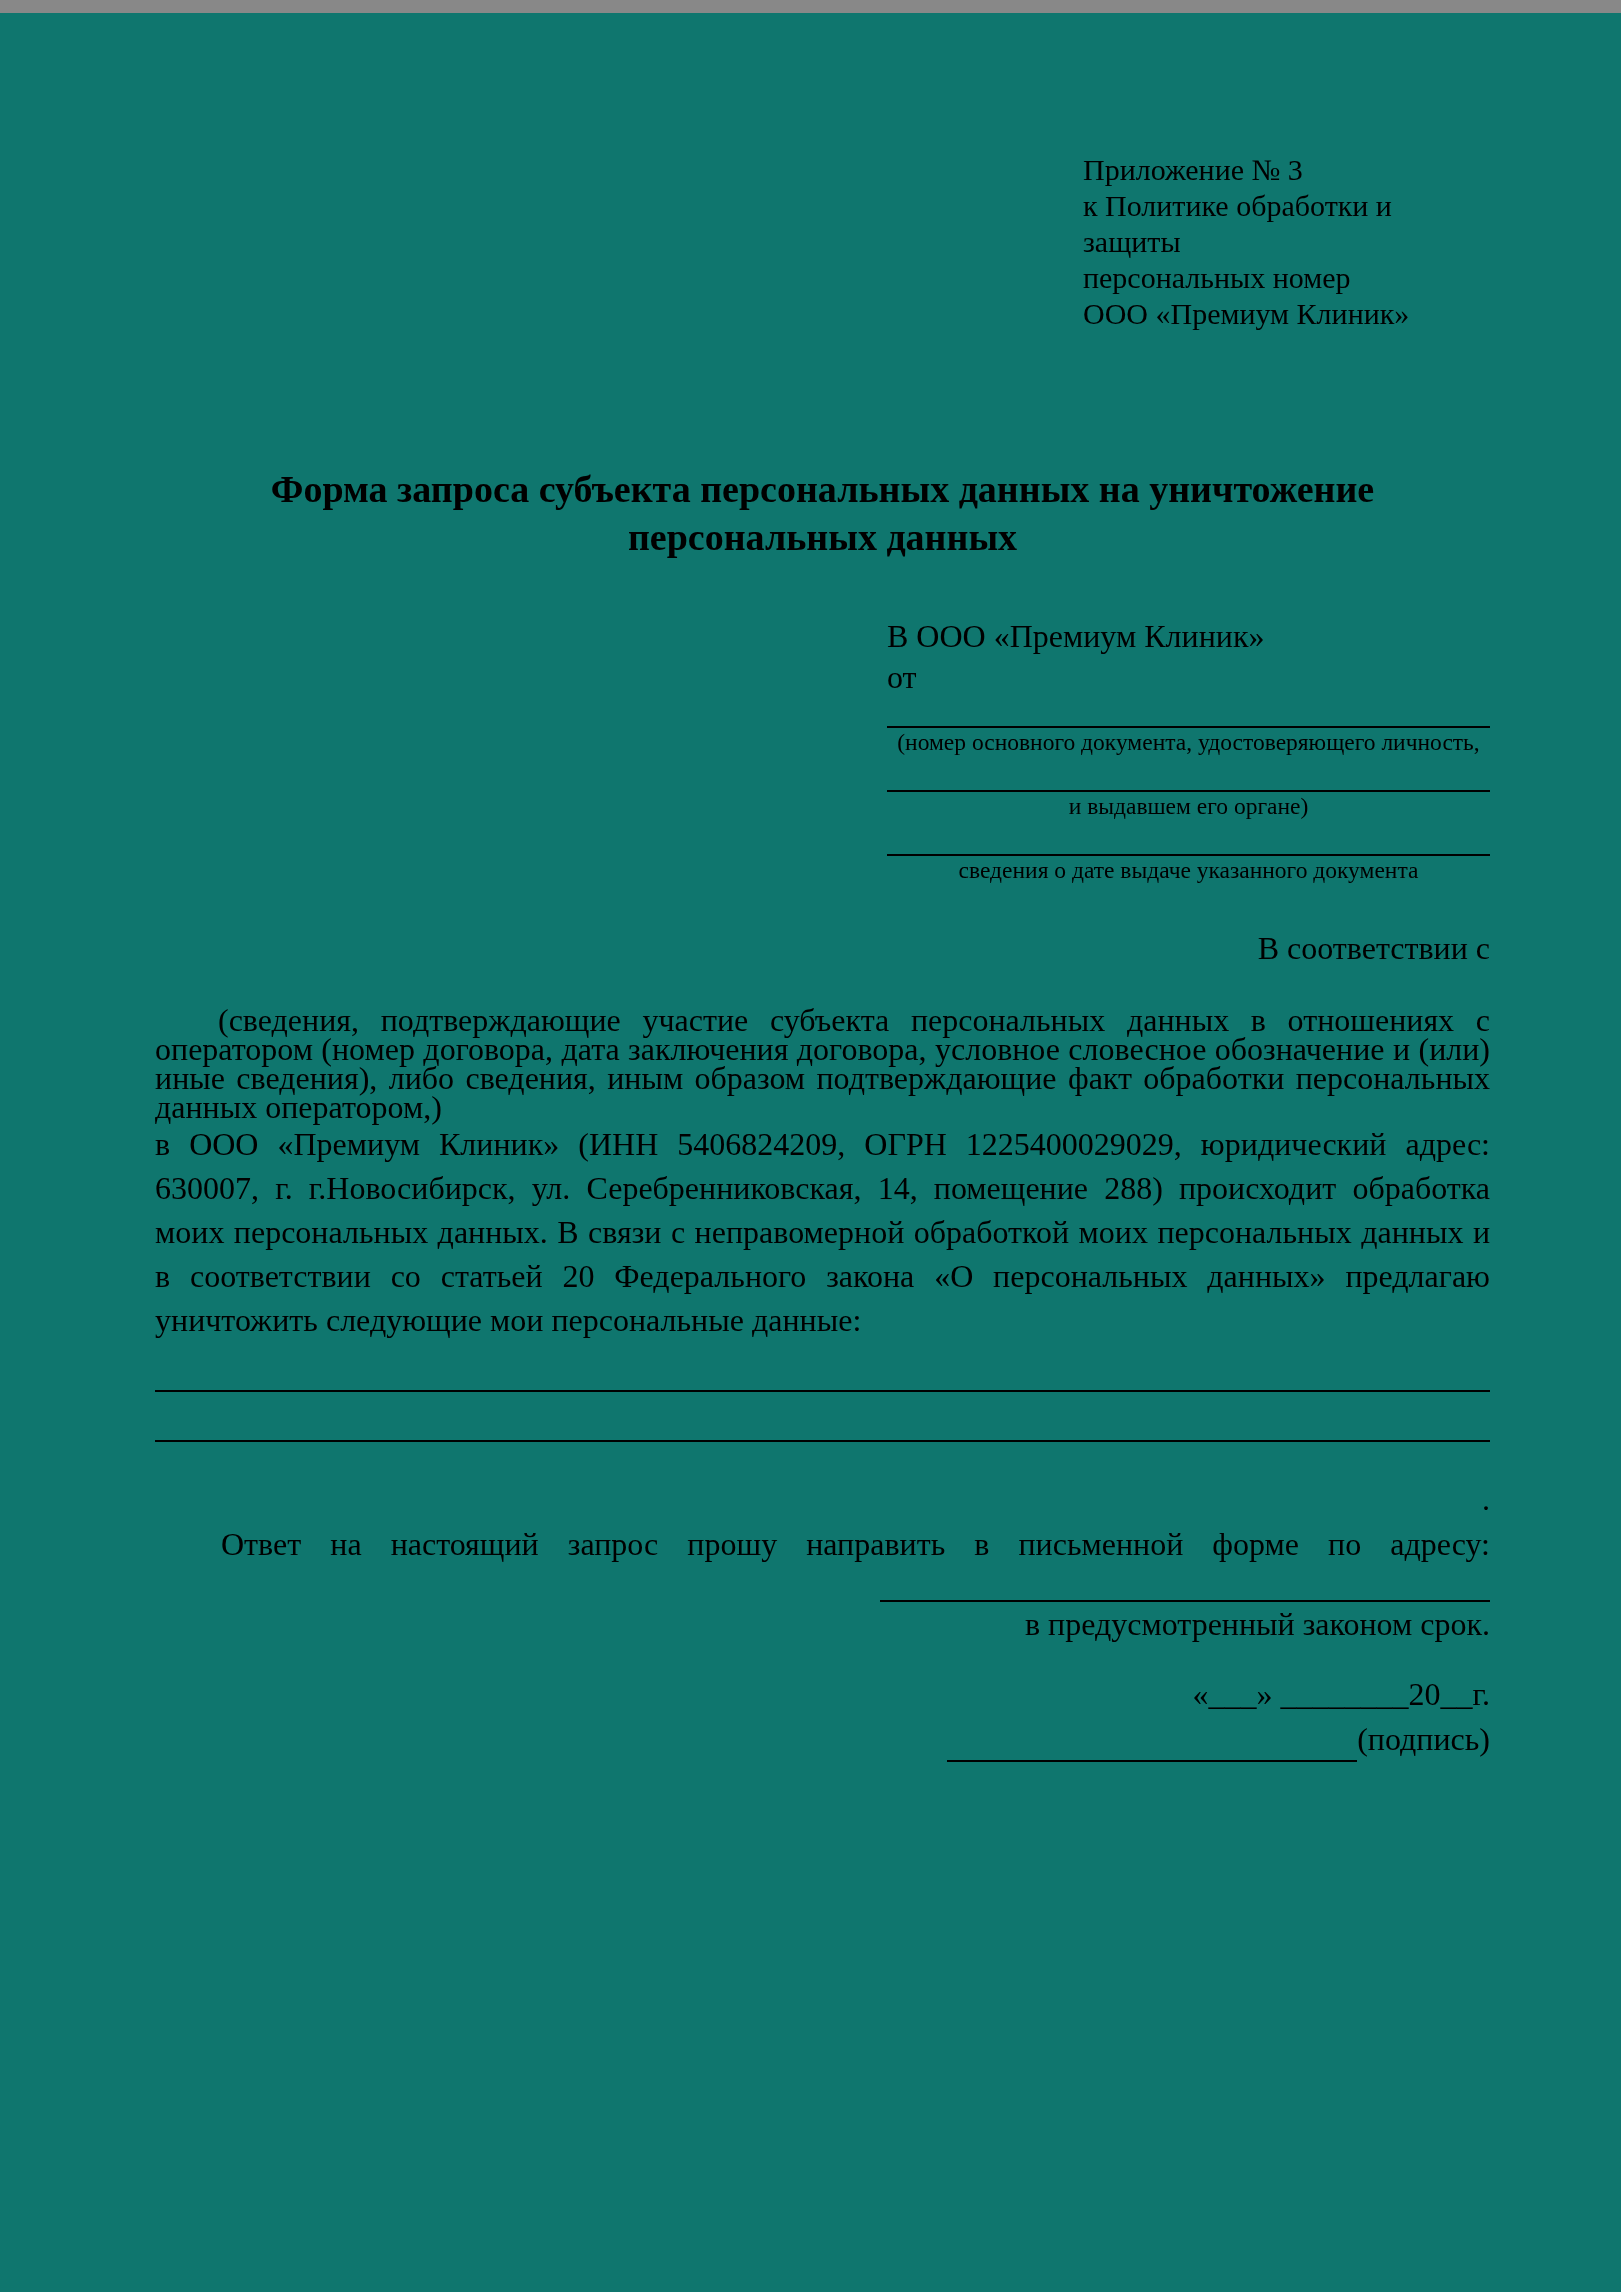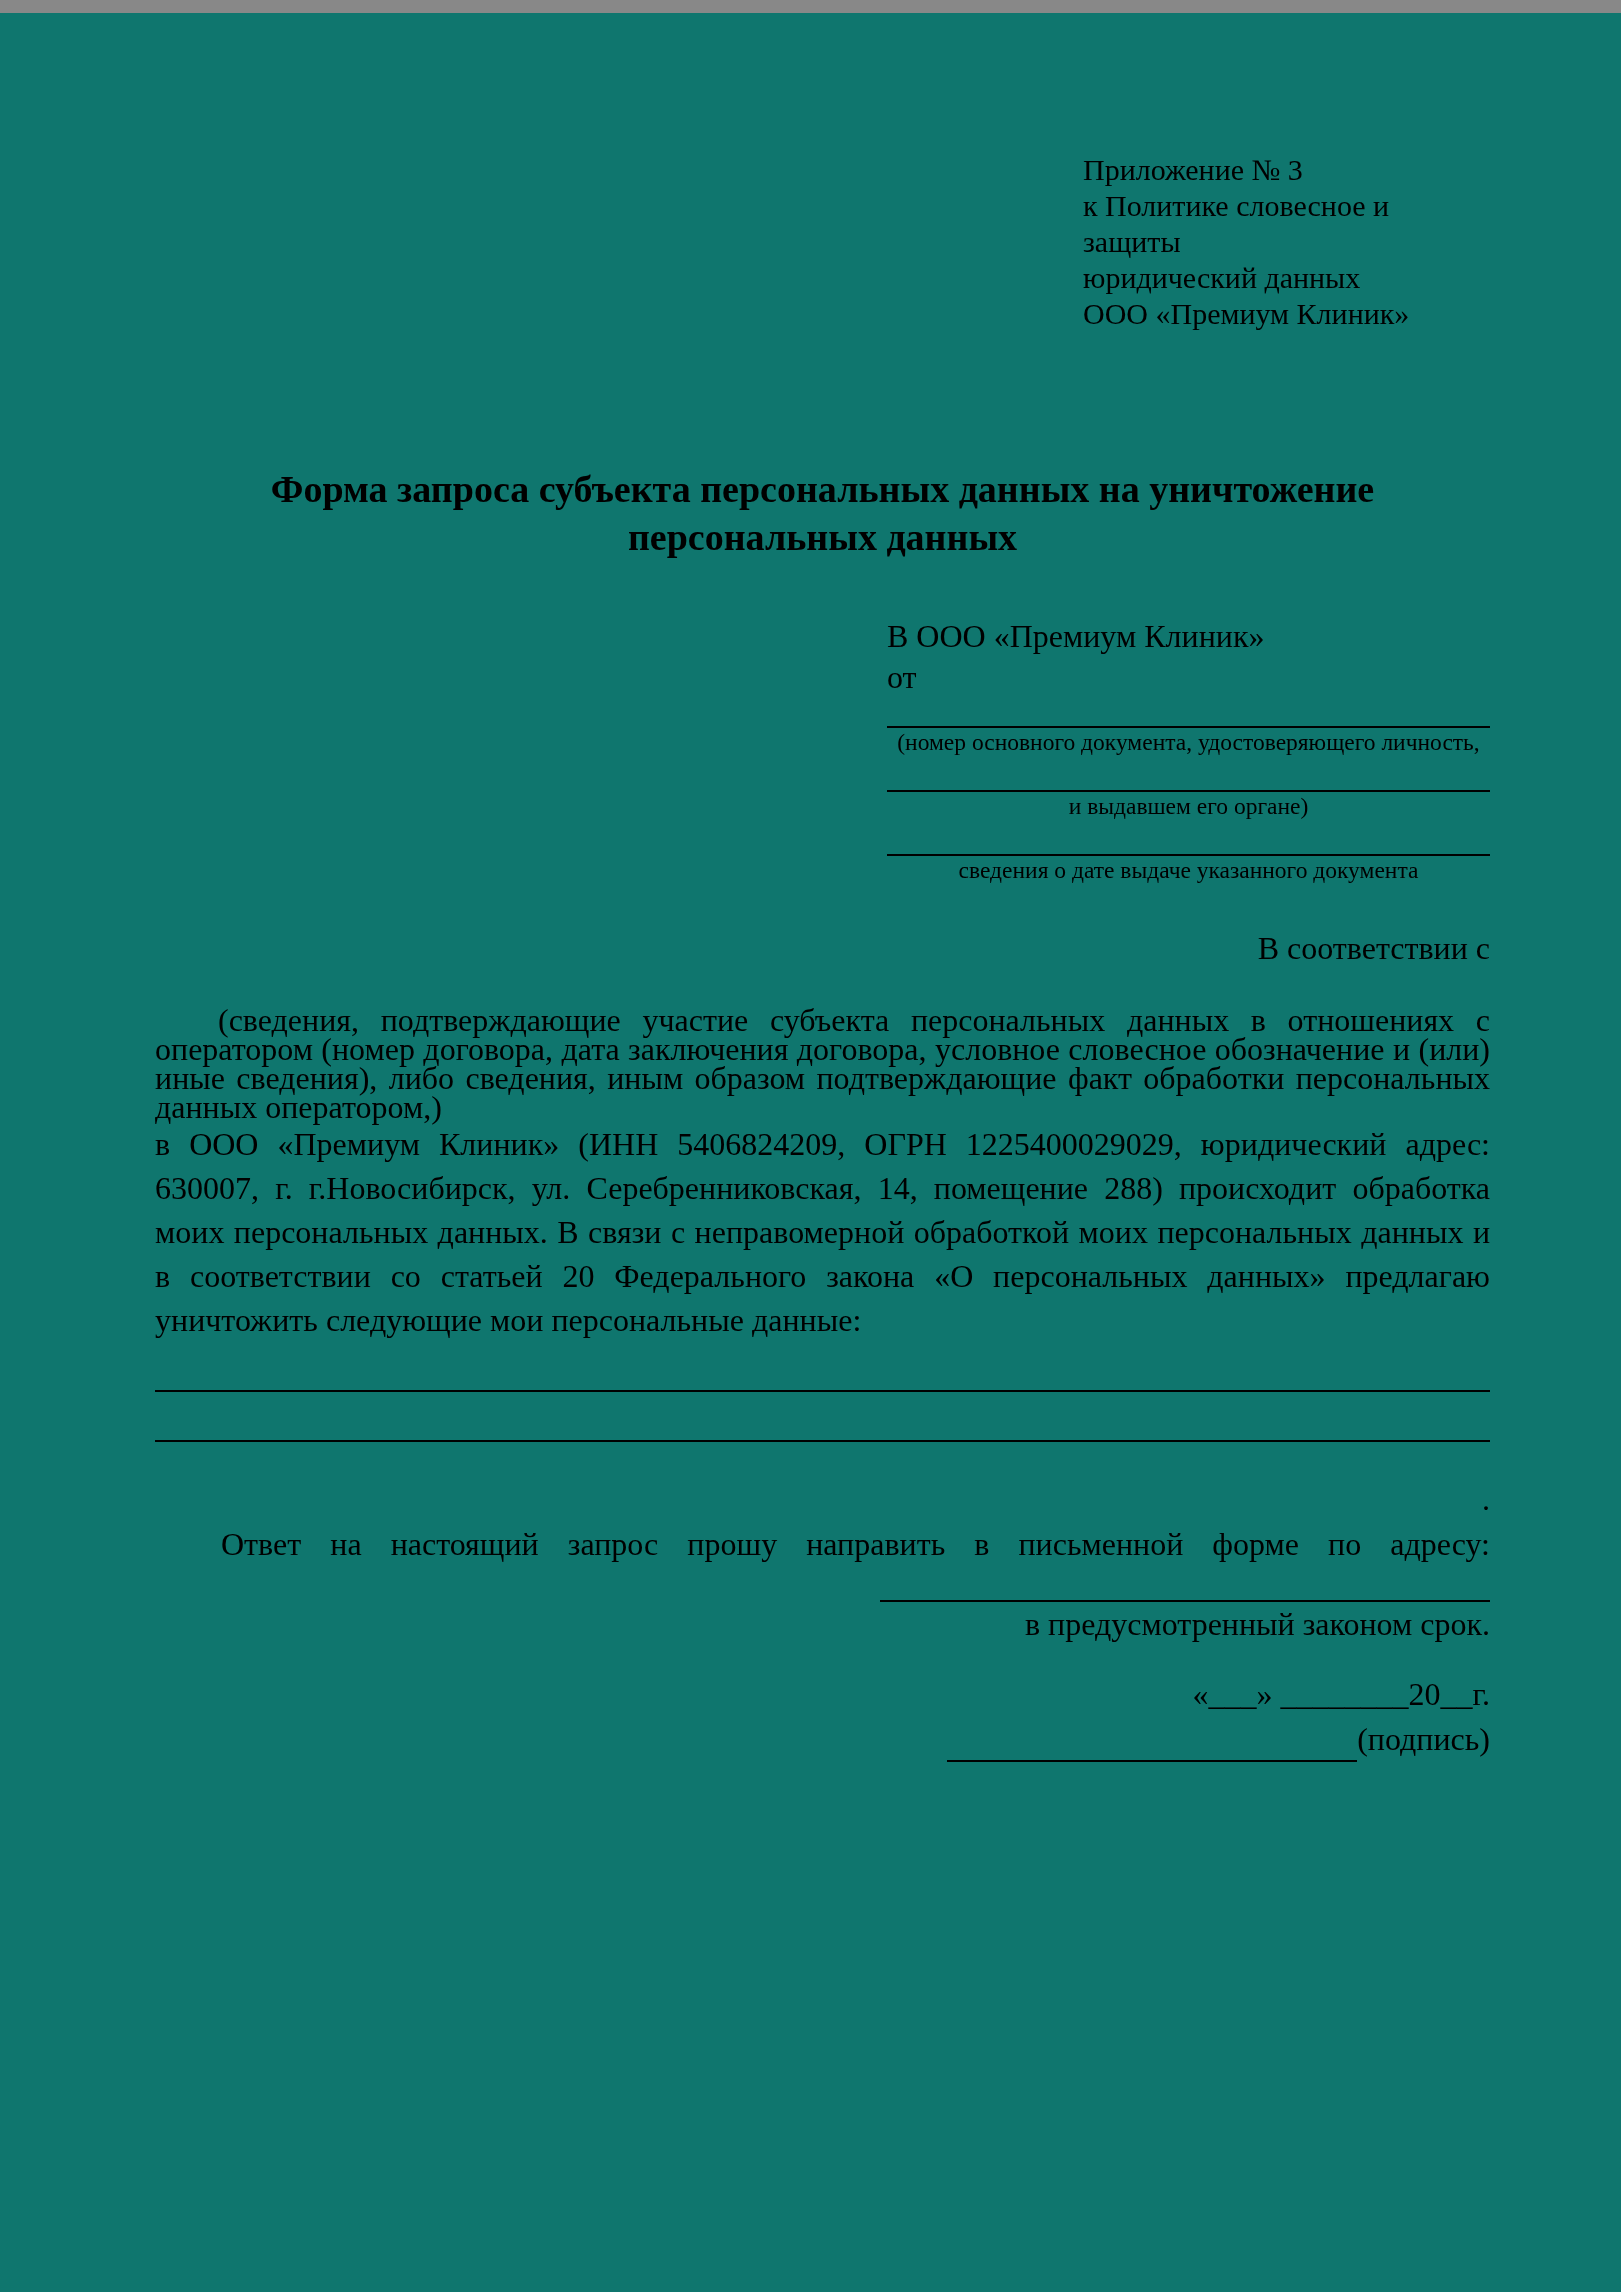--- a/index.html
+++ b/index.html
@@ -105,22 +105,22 @@
   .sig .uline { width: 410px; }
 </style>
 </head>
 <body>
 
 <div class="page">
   <div class="content">
 
     <div class="appendix">
       <div>Приложение № 3</div>
-      <div>к Политике словесное и защиты</div>
-      <div>юридический данных</div>
+      <div>к Политике обработки и защиты</div>
+      <div>персональных номер</div>
       <div>ООО «Премиум Клиник»</div>
     </div>
 
     <div class="title">Форма запроса субъекта персональных данных на уничтожение персональных данных</div>
 
     <div class="addressee">
       <div>В ООО «Премиум Клиник»</div>
       <div>от</div>
 
       <div class="fld">

